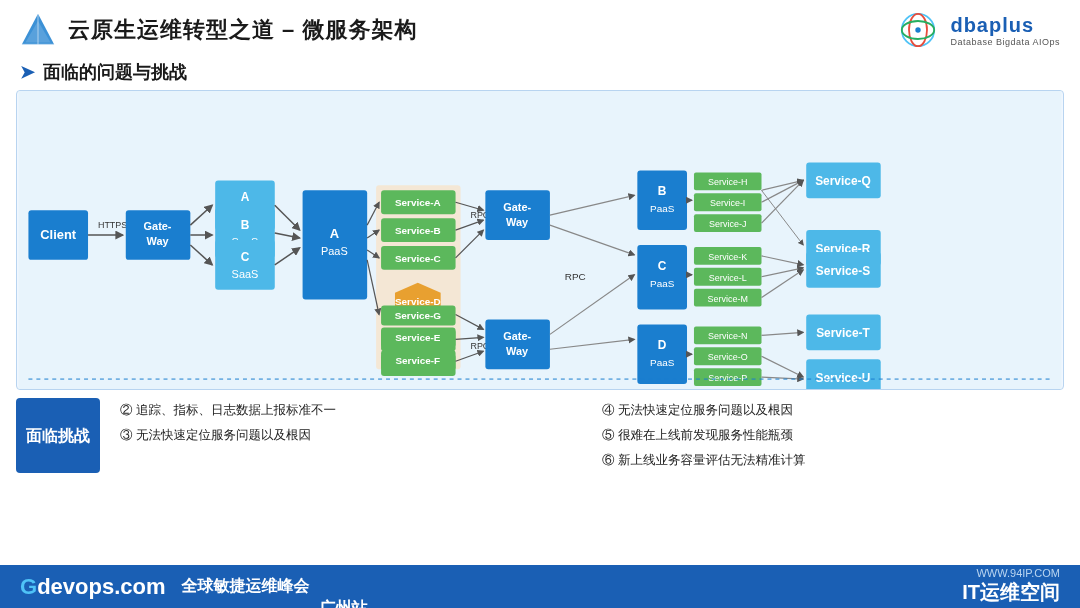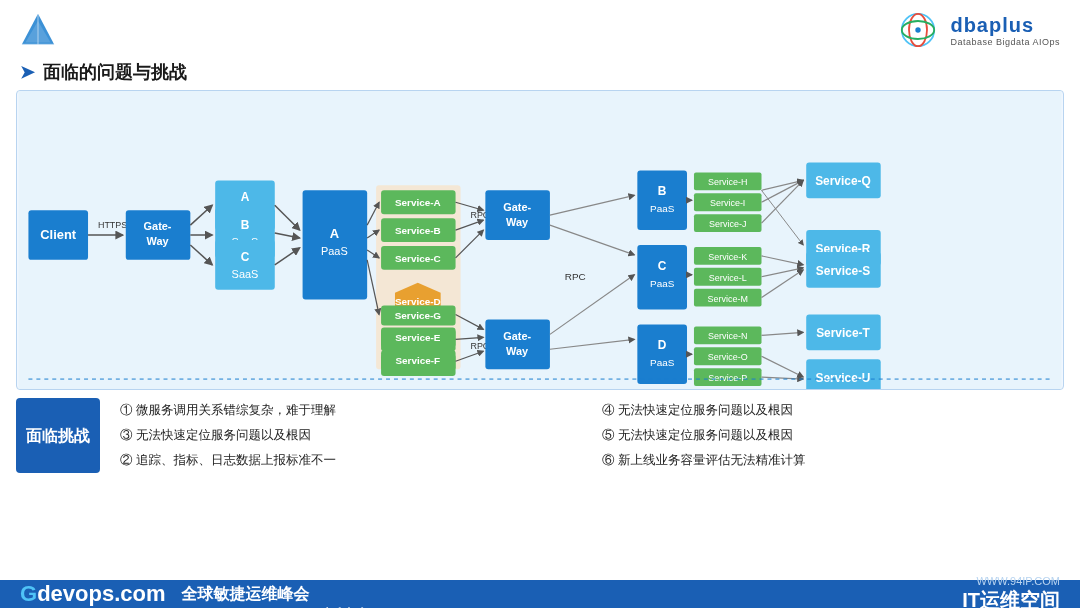--- a/index.html
+++ b/index.html
@@ -115,21 +115,21 @@
       color: #222;
       line-height: 2;
     }
 
     
     .footer {
       position: absolute;
       bottom: 0;
       left: 0;
       right: 0;
-      height: 28px;
+      height: 43px;
       background: #1a5fb4;
       display: flex;
       align-items: center;
       padding: 0 20px;
     }
     .footer-left {
       display: flex;
       align-items: center;
       gap: 6px;
     }
@@ -178,20 +178,21 @@
 <body>
 
 <div class="header">
 
   <svg class="header-logo-mark" viewBox="0 0 40 40">
     <polygon points="20,2 38,36 2,36" fill="#1a7ecf" opacity="0.85"></polygon>
     <polygon points="20,10 34,34 6,34" fill="#fff" opacity="0.15"></polygon>
     <line x1="20" y1="2" x2="20" y2="36" stroke="#fff" stroke-width="1.5" opacity="0.4"></line>
     <line x1="2" y1="36" x2="38" y2="36" stroke="#fff" stroke-width="1.5" opacity="0.4"></line>
   </svg>
+  <span class="header-title">云原生运维转型之道 – 微服务架构</span>
   <div class="dbaplus-logo">
     <svg class="dbaplus-icon" viewBox="0 0 40 40">
       <circle cx="20" cy="20" r="18" fill="none" stroke="#4fc3f7" stroke-width="2"></circle>
       <ellipse cx="20" cy="20" rx="10" ry="18" fill="none" stroke="#e74c3c" stroke-width="2"></ellipse>
       <ellipse cx="20" cy="20" rx="18" ry="10" fill="none" stroke="#27ae60" stroke-width="2"></ellipse>
       <circle cx="20" cy="20" r="3" fill="#1a7ecf"></circle>
     </svg>
     <div class="dbaplus-text">
       <span class="dbaplus-name">dbaplus</span>
       <span class="dbaplus-sub">Database Bigdata AIOps</span>
@@ -391,27 +392,26 @@
 
   </svg>
 </div>
 
 <div class="bottom-section">
   <div class="challenge-badge">
     <span>面临</span>
     <span>挑战</span>
   </div>
   <div class="challenge-items">
-    <div>① 微服务调用关系错综复杂，难于理解</div>
+    <div>② 追踪、指标、日志数据上报标准不一</div>
     <div>③ 无法快速定位服务问题以及根因</div>
-    <div>② 追踪、指标、日志数据上报标准不一</div>
   </div>
   <div class="challenge-items-right">
     <div>④ 无法快速定位服务问题以及根因</div>
-    <div>⑤ 无法快速定位服务问题以及根因</div>
+    <div>⑤ 很难在上线前发现服务性能瓶颈</div>
     <div>⑥ 新上线业务容量评估无法精准计算</div>
   </div>
 </div>
 
 <div class="footer">
   <div class="footer-left">
     <span class="footer-gdevops">
       <span class="g-color">G</span><span>devops.com</span>
     </span>
     <span class="footer-summit">全球敏捷运维峰会</span>

